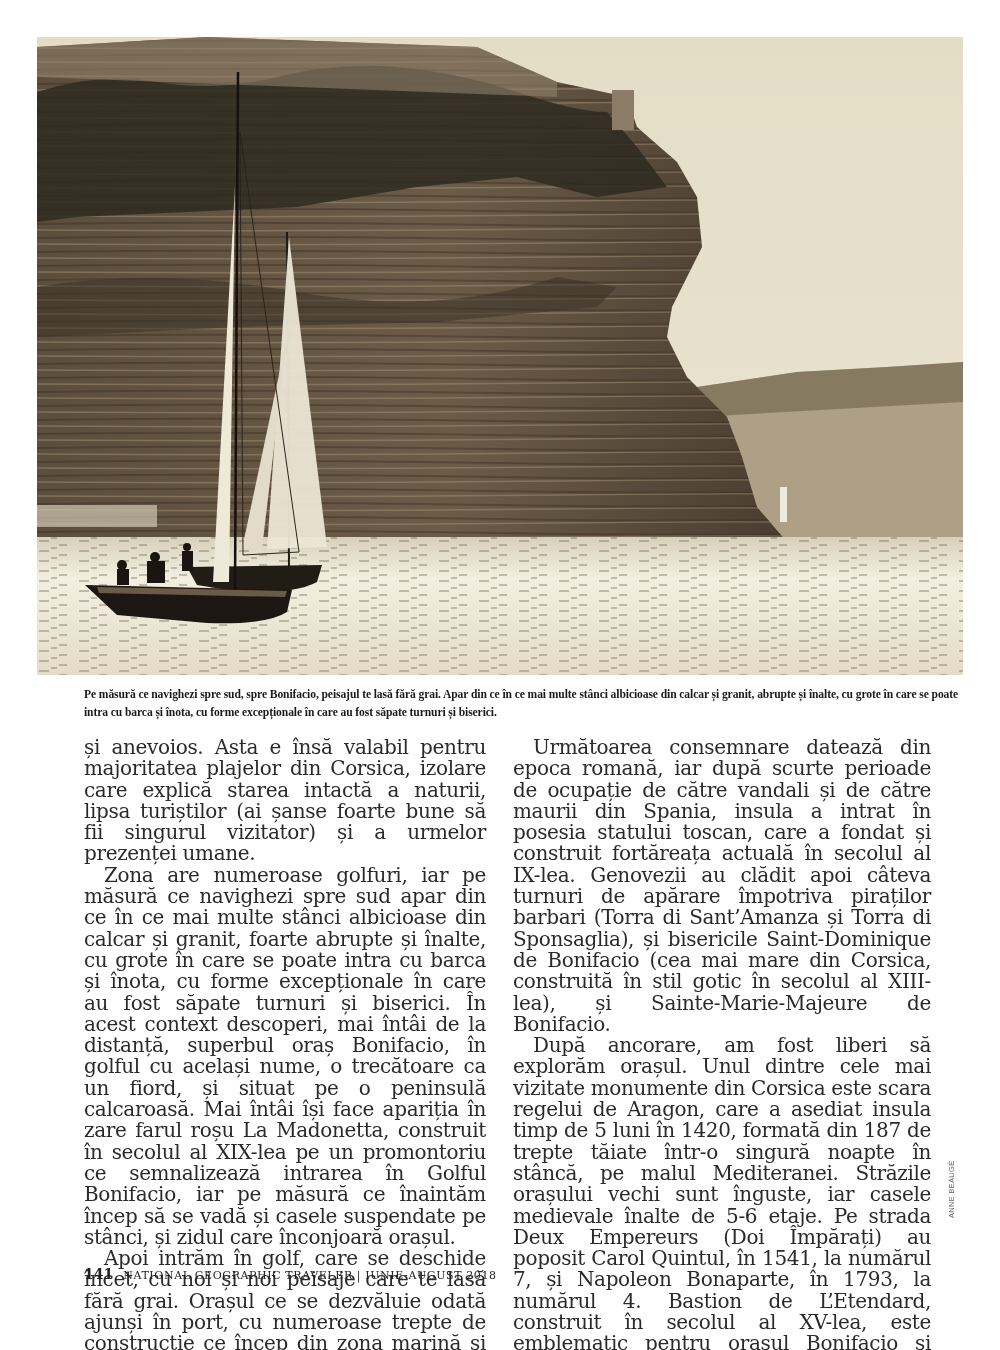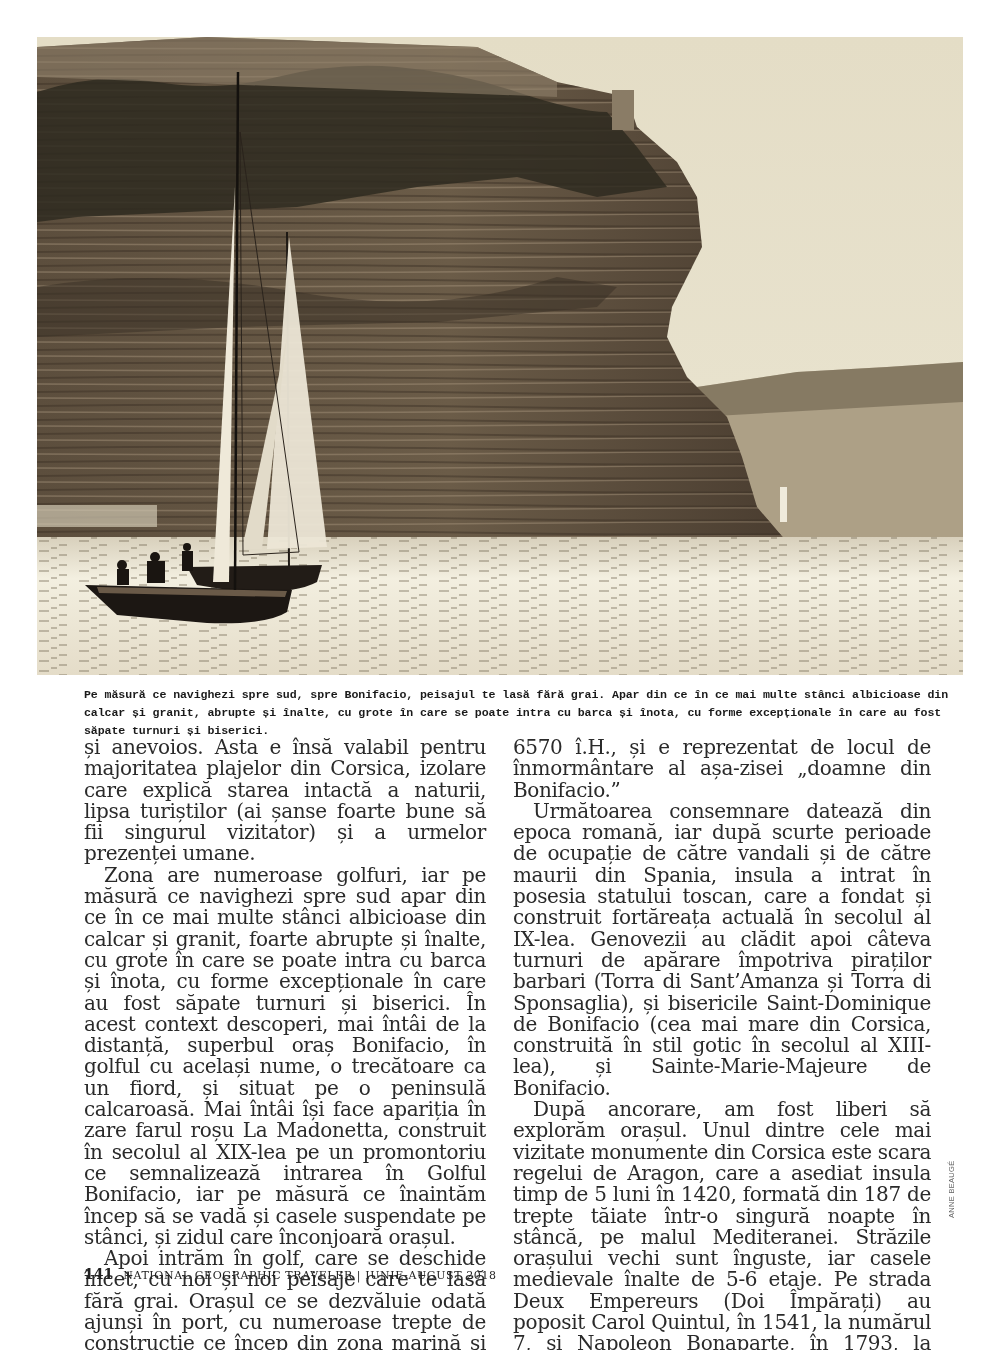--- a/index.html
+++ b/index.html
@@ -6,21 +6,21 @@
   body { width: 1000px; height: 1350px; position: relative; overflow: hidden; }
 
   .photo {
     position: absolute; left: 37px; top: 37px; width: 926px; height: 638px;
     overflow: hidden; background: #e5dfca;
   }
   .photo svg { display: block; width: 100%; height: 100%; }
 
   .caption {
     position: absolute; left: 84px; top: 686px; width: 880px;
-    font-family: Liberation Mono, monospace; font-weight: bold;
+    font-family: Liberation Serif, serif; font-weight: bold;
     font-size: 11.6px; line-height: 18px; color: #1a1a1a;
     letter-spacing: -0.1px;
   }
 
   .col {
     position: absolute; top: 737px; width: 402px;
     font-family: "DejaVu Serif", serif; font-size: 20px; line-height: 21.3px;
     color: #2a2a2a; letter-spacing: -0.35px; text-align: justify;
   }
   .col.left { left: 84px; }
@@ -116,21 +116,20 @@
 
 <div class="caption">Pe măsură ce navighezi spre sud, spre Bonifacio, peisajul te lasă fără grai. Apar din ce în ce mai multe stânci albicioase din calcar și granit, abrupte și înalte, cu grote în care se poate intra cu barca și înota, cu forme excepționale în care au fost săpate turnuri și biserici.</div>
 
 <div class="col left">
   <p class="noindent">și anevoios. Asta e însă valabil pentru majoritatea plajelor din Corsica, izolare care explică starea intactă a naturii, lipsa turiștilor (ai șanse foarte bune să fii singurul vizitator) și a urmelor prezenței umane.</p>
   <p>Zona are numeroase golfuri, iar pe măsură ce navighezi spre sud apar din ce în ce mai multe stânci albicioase din calcar și granit, foarte abrupte și înalte, cu grote în care se poate intra cu barca și înota, cu forme excepționale în care au fost săpate turnuri și biserici. În acest context descoperi, mai întâi de la distanță, superbul oraș Bonifacio, în golful cu același nume, o trecătoare ca un fiord, și situat pe o peninsulă calcaroasă. Mai întâi își face apariția în zare farul roșu La Madonetta, construit în secolul al XIX-lea pe un promontoriu ce semnalizează intrarea în Golful Bonifacio, iar pe măsură ce înaintăm încep să se vadă și casele suspendate pe stânci, și zidul care înconjoară orașul.</p>
   <p>Apoi intrăm în golf, care se deschide încet, cu noi și noi peisaje care te lasă fără grai. Orașul ce se dezvăluie odată ajunși în port, cu numeroase trepte de construcție ce încep din zona marină și se termină cu o fortăreață cocoțată foarte sus, creionează pe cer una dintre cele mai impresionante așezări pe care am văzut-o. Istoria ei e, în mare, istoria insulei. Primul sit datează din preistorie, mai precis, din</p>
 </div>
 
 <div class="col right">
-  <p class="noindent">6570 î.H., și e reprezentat de locul de înmormântare al așa-zisei „doamne din Bonifacio.”</p>
   <p>Următoarea consemnare datează din epoca romană, iar după scurte perioade de ocupație de către vandali și de către maurii din Spania, insula a intrat în posesia statului toscan, care a fondat și construit fortăreața actuală în secolul al IX-lea. Genovezii au clădit apoi câteva turnuri de apărare împotriva piraților barbari (Torra di Sant’Amanza și Torra di Sponsaglia), și bisericile Saint-Dominique de Bonifacio (cea mai mare din Corsica, construită în stil gotic în secolul al XIII-lea), și Sainte-Marie-Majeure de Bonifacio.</p>
   <p>După ancorare, am fost liberi să explorăm orașul. Unul dintre cele mai vizitate monumente din Corsica este scara regelui de Aragon, care a asediat insula timp de 5 luni în 1420, formată din 187 de trepte tăiate într-o singură noapte în stâncă, pe malul Mediteranei. Străzile orașului vechi sunt înguste, iar casele medievale înalte de 5-6 etaje. Pe strada Deux Empereurs (Doi Împărați) au poposit Carol Quintul, în 1541, la numărul 7, și Napoleon Bonaparte, în 1793, la numărul 4. Bastion de L’Etendard, construit în secolul al XV-lea, este emblematic pentru orașul Bonifacio și domină portul de la 25 m, fiind cel mai înalt bastion din Franța.</p>
   <p class="cont">(continuare în pagina 114)</p>
 </div>
 
 <div class="credit">ANNE BEAUGÉ</div>
 
 <div class="folio">
   <span class="num">141</span>
   <span class="pub">NATIONAL GEOGRAPHIC TRAVELER | IUNIE-AUGUST 2018</span>

